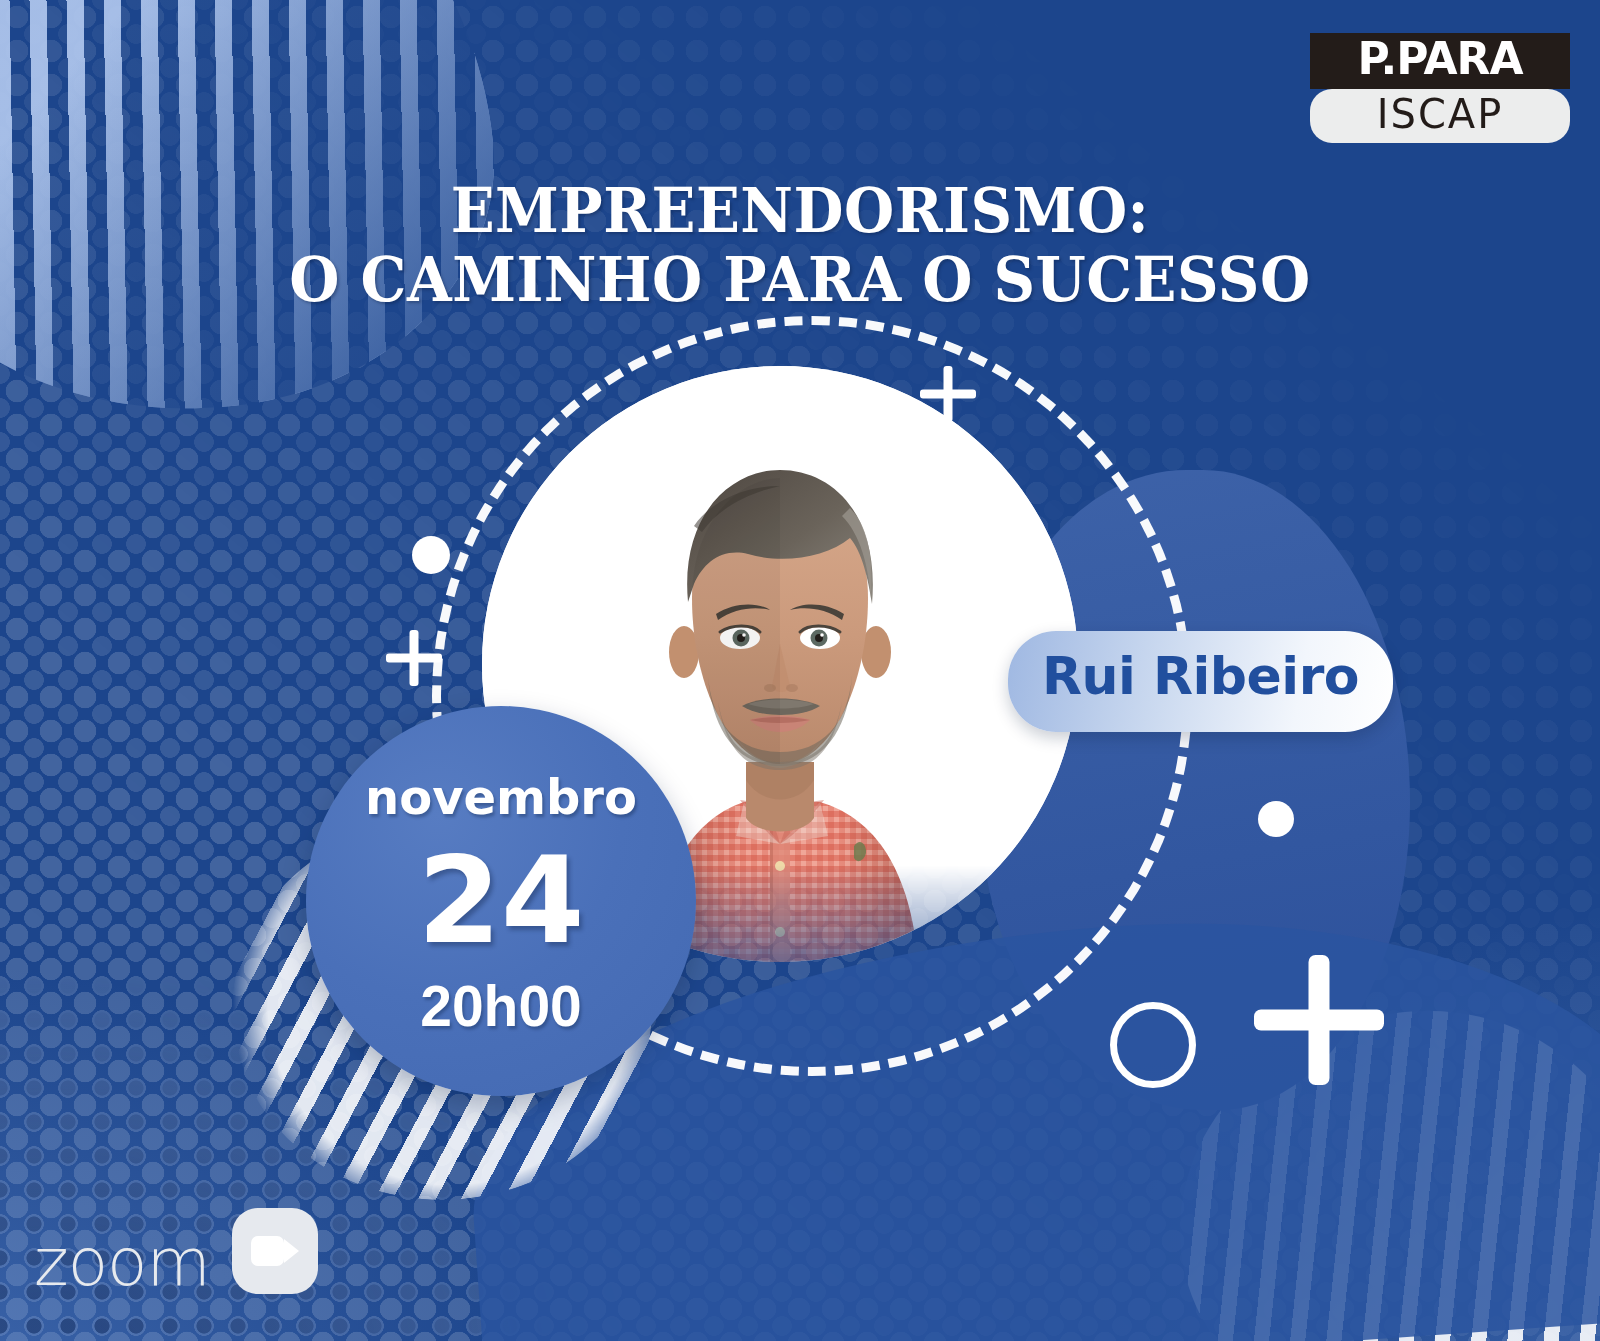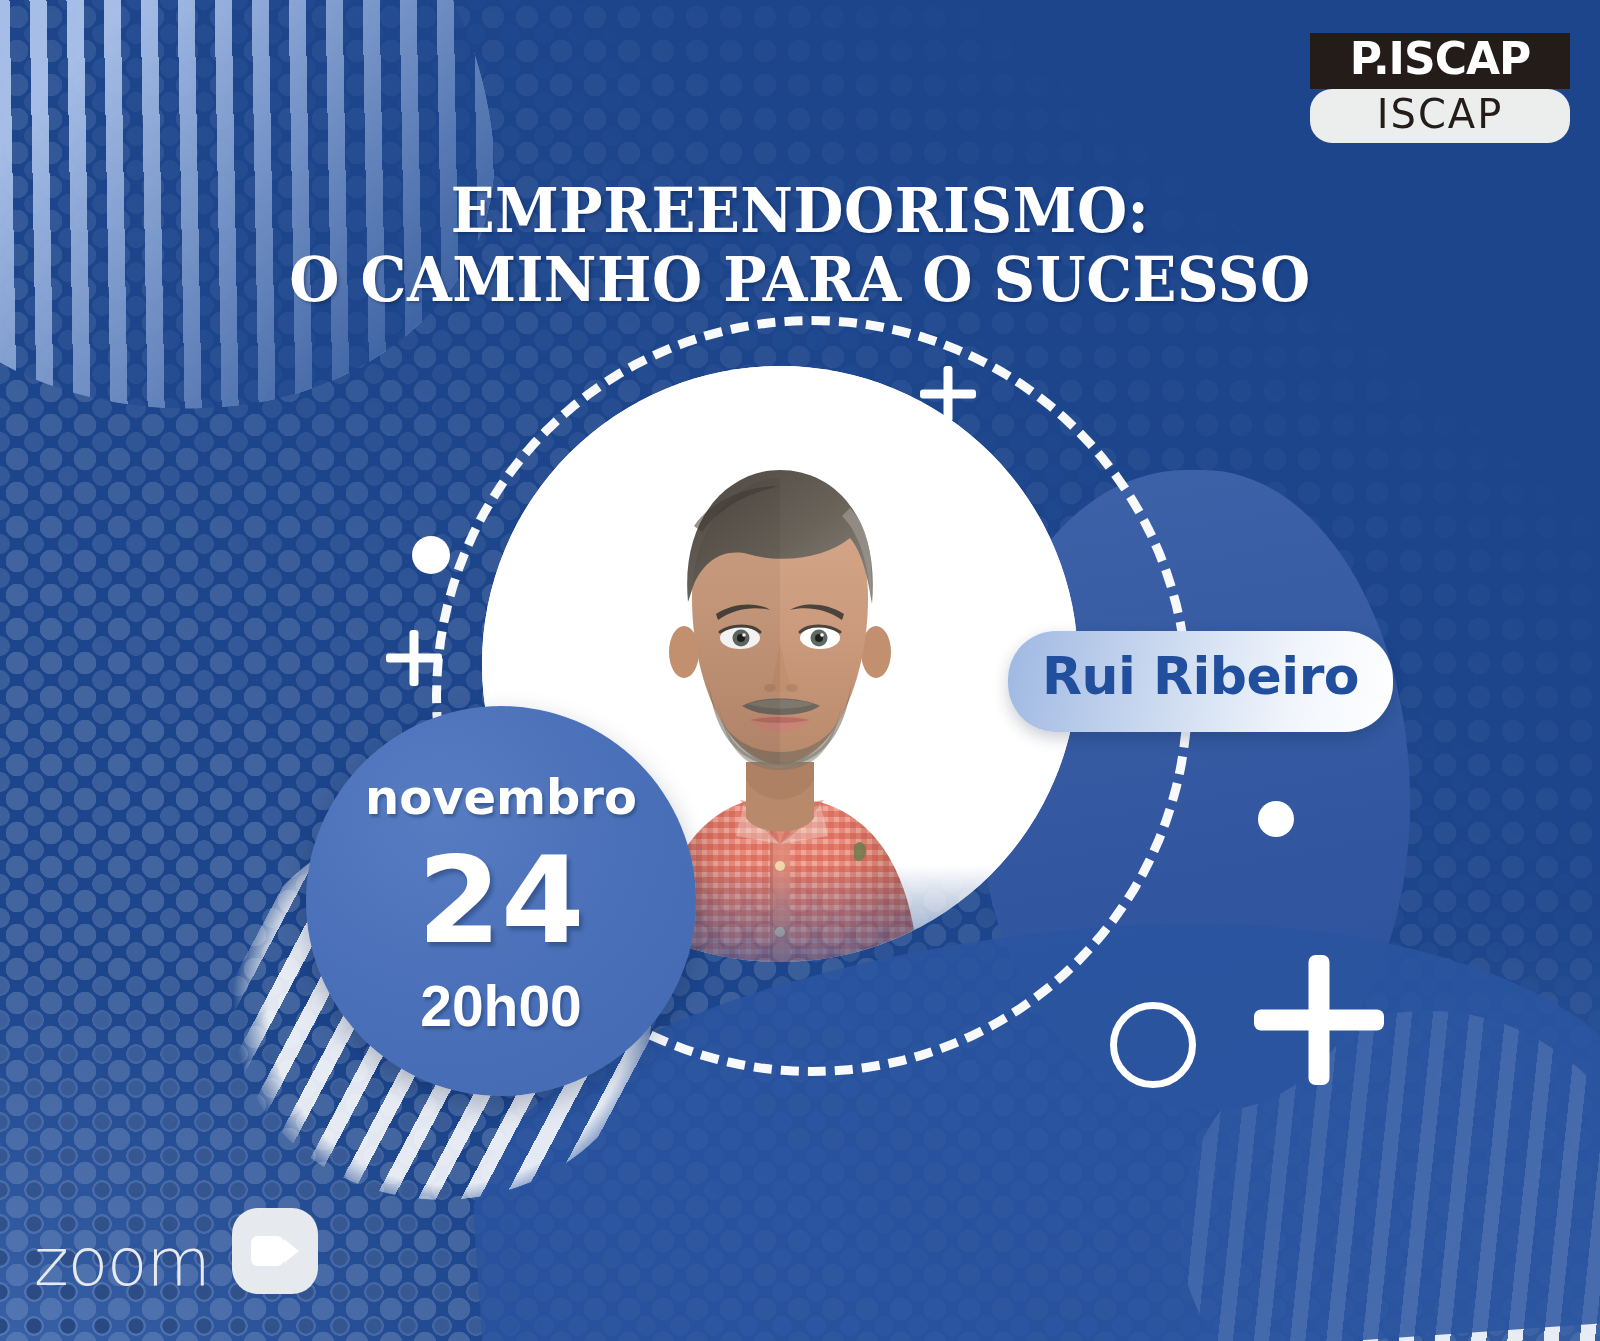--- a/index.html
+++ b/index.html
@@ -397,21 +397,21 @@
       </g>
     </svg>
   </div>
 
   <div class="title">
     <span>EMPREENDORISMO:</span>
     <span class="l2">O CAMINHO PARA O SUCESSO</span>
   </div>
 
   <div class="pporto">
-    <div class="bar">P.ISCAP</div>
+    <div class="bar">P.PARA</div>
     <div class="sub">ISCAP</div>
   </div>
 
 
   <div class="name-badge">Rui Ribeiro</div>
 
   <div class="date-circle">
     <div class="month">novembro</div>
     <div class="day">24</div>
     <div class="time">20h00</div>

